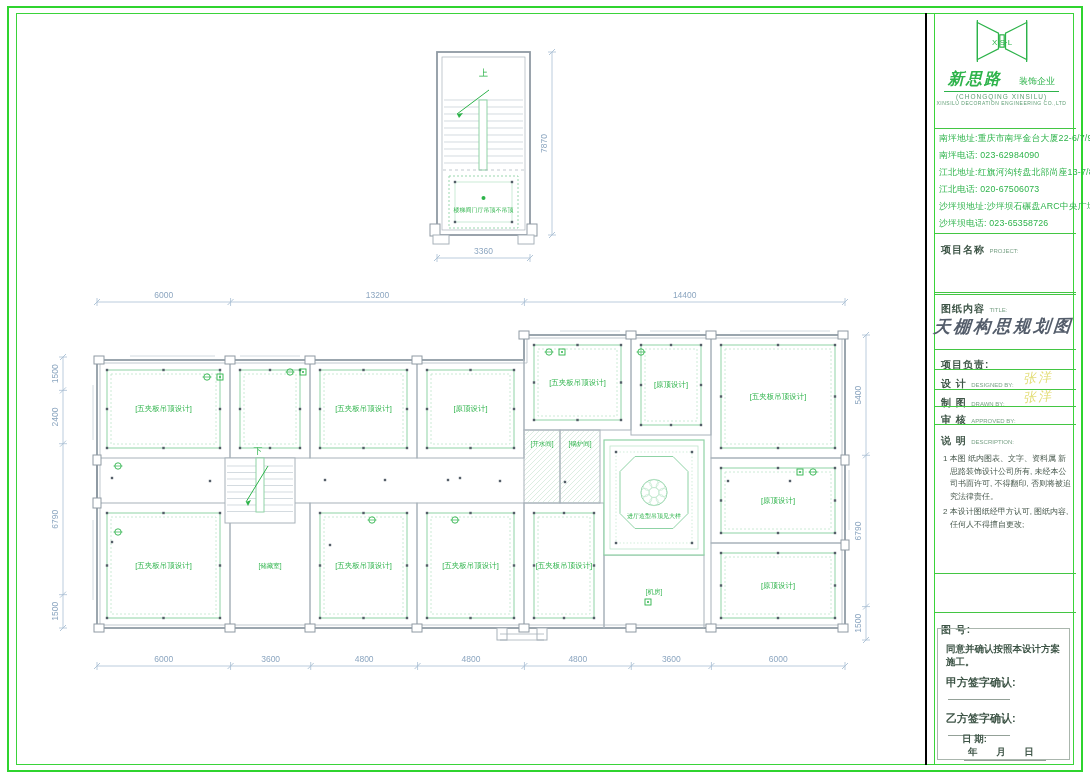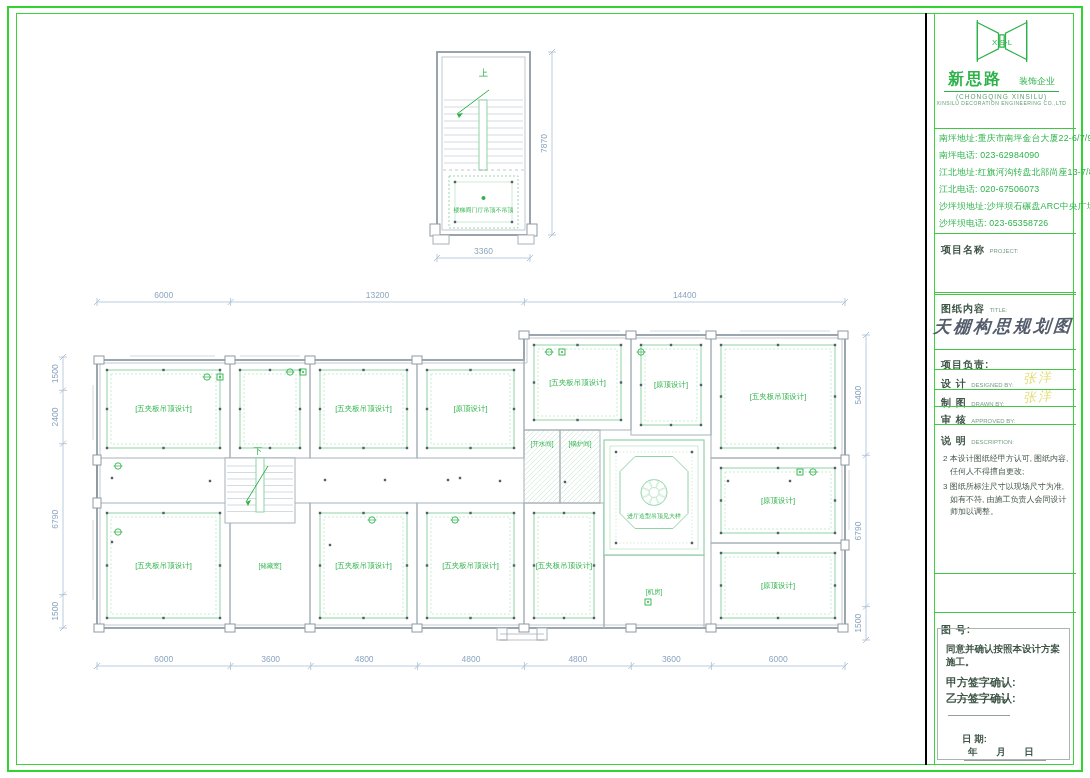--- a/index.html
+++ b/index.html
@@ -17,21 +17,21 @@
   .tb-div.double{border-top:3px double #43c643;}
   .tb-row{position:absolute;left:14px;right:4px;white-space:nowrap;}
   .tb-cn{font-weight:bold;font-size:10px;color:#3e5547;letter-spacing:1px;text-align:center;}
   .tb-en{font-size:6px;color:#7aa287;letter-spacing:0;}
   .tb-value{position:absolute;left:82px;top:-4px;color:#e3dd76;font-size:13px;font-style:italic;transform:rotate(-4deg);letter-spacing:2px;}
   .tb-bigtitle{position:absolute;left:6px;right:2px;text-align:center;font-family:"DejaVu Serif","Liberation Serif",serif;font-style:italic;font-weight:bold;font-size:17px;color:#545d6b;letter-spacing:3px;transform:skewX(-5deg) rotate(-0.5deg);}
   .tb-notes{position:absolute;left:16px;right:4px;font-size:8px;color:#47584c;line-height:12.5px;}
   .tb-notes .note{margin-bottom:3px;text-indent:-7px;padding-left:7px;}
   .logo-wrap{position:absolute;left:0;right:0;top:6px;text-align:center;}
   .logo-name{margin-top:2px;display:inline-block;border-bottom:1px solid #2db34a;padding:0 4px 1px 4px;}
-  .logo-name .big{font-size:16px;font-weight:bold;color:#2db34a;letter-spacing:2px;font-family:"DejaVu Serif","Liberation Serif",serif;}
+  .logo-name .big{font-size:16px;font-weight:bold;color:#2db34a;letter-spacing:2px;font-family:"DejaVu Serif","Liberation Serif",serif;font-style:italic;}
   .logo-name .small{font-size:9px;color:#2db34a;margin-left:17px;}
   .logo-sub{font-size:6.5px;color:#5d9c72;margin-top:1px;letter-spacing:1px;}
   .logo-sub-en{font-size:5px;color:#5d9c72;letter-spacing:0.5px;}
   .tb-addrs{position:absolute;left:12px;right:2px;top:117px;}
   .tb-addrs .addr{font-size:8.8px;color:#2db34a;line-height:17px;white-space:nowrap;letter-spacing:0.2px;}
 
   .signbox{position:absolute;left:10px;right:6px;top:615px;height:130px;border:1px solid #aab6ad;}
   .signbox .agree{position:absolute;left:8px;top:14px;font-size:9.5px;font-weight:bold;color:#3e5547;}
   .signbox .srow{position:absolute;left:8px;font-size:11px;font-weight:bold;color:#3e5547;}
   .sig-line{display:inline-block;width:62px;border-bottom:1px solid #94a198;height:9px;margin-left:2px;}
@@ -497,36 +497,36 @@
       <span class="tb-en">APPROVED BY:</span>
     </div>
 
     <div class="tb-div" style="top:411px"></div>
     <div class="tb-row" style="top:417px">
       <span class="tb-cn">说  明</span>
       <span class="tb-en">DESCRIPTION:</span>
     </div>
 
     <div class="tb-notes" style="top:440px">
+      <div class="note">1 本图 纸内图表、文字、资料属 新思路装饰设计公司所有, 未经本公司书面许可, 不得翻印, 否则将被追究法律责任。</div>
       <div class="note">2 本设计图纸经甲方认可, 图纸内容, 任何人不得擅自更改;</div>
-      <div class="note">3 图纸所标注尺寸以现场尺寸为准, 如有不符, 由施工负责人会同设计师加以调整。</div>
     </div>
 
     <div class="tb-div" style="top:560px"></div>
     <div class="tb-row" style="top:606px">
       <span class="tb-cn">图  号:</span>
     </div>
 
     <div class="tb-div" style="top:599px"></div>
     <div class="signbox">
       <div class="agree">同意并确认按照本设计方案施工。</div>
       <div class="srow" style="top:46px">
         <span>甲方签字确认:</span><span class="sig-line"></span>
       </div>
-      <div class="srow" style="top:62px">
+      <div class="srow" style="top:82px">
         <span>乙方签字确认:</span><span class="sig-line"></span>
       </div>
       <div class="daterow" style="top:104px">
         <span>日        期:</span><span class="date-fill">年  月  日</span>
       </div>
     </div>
   </div>
 </div>
 
 </body></html>

